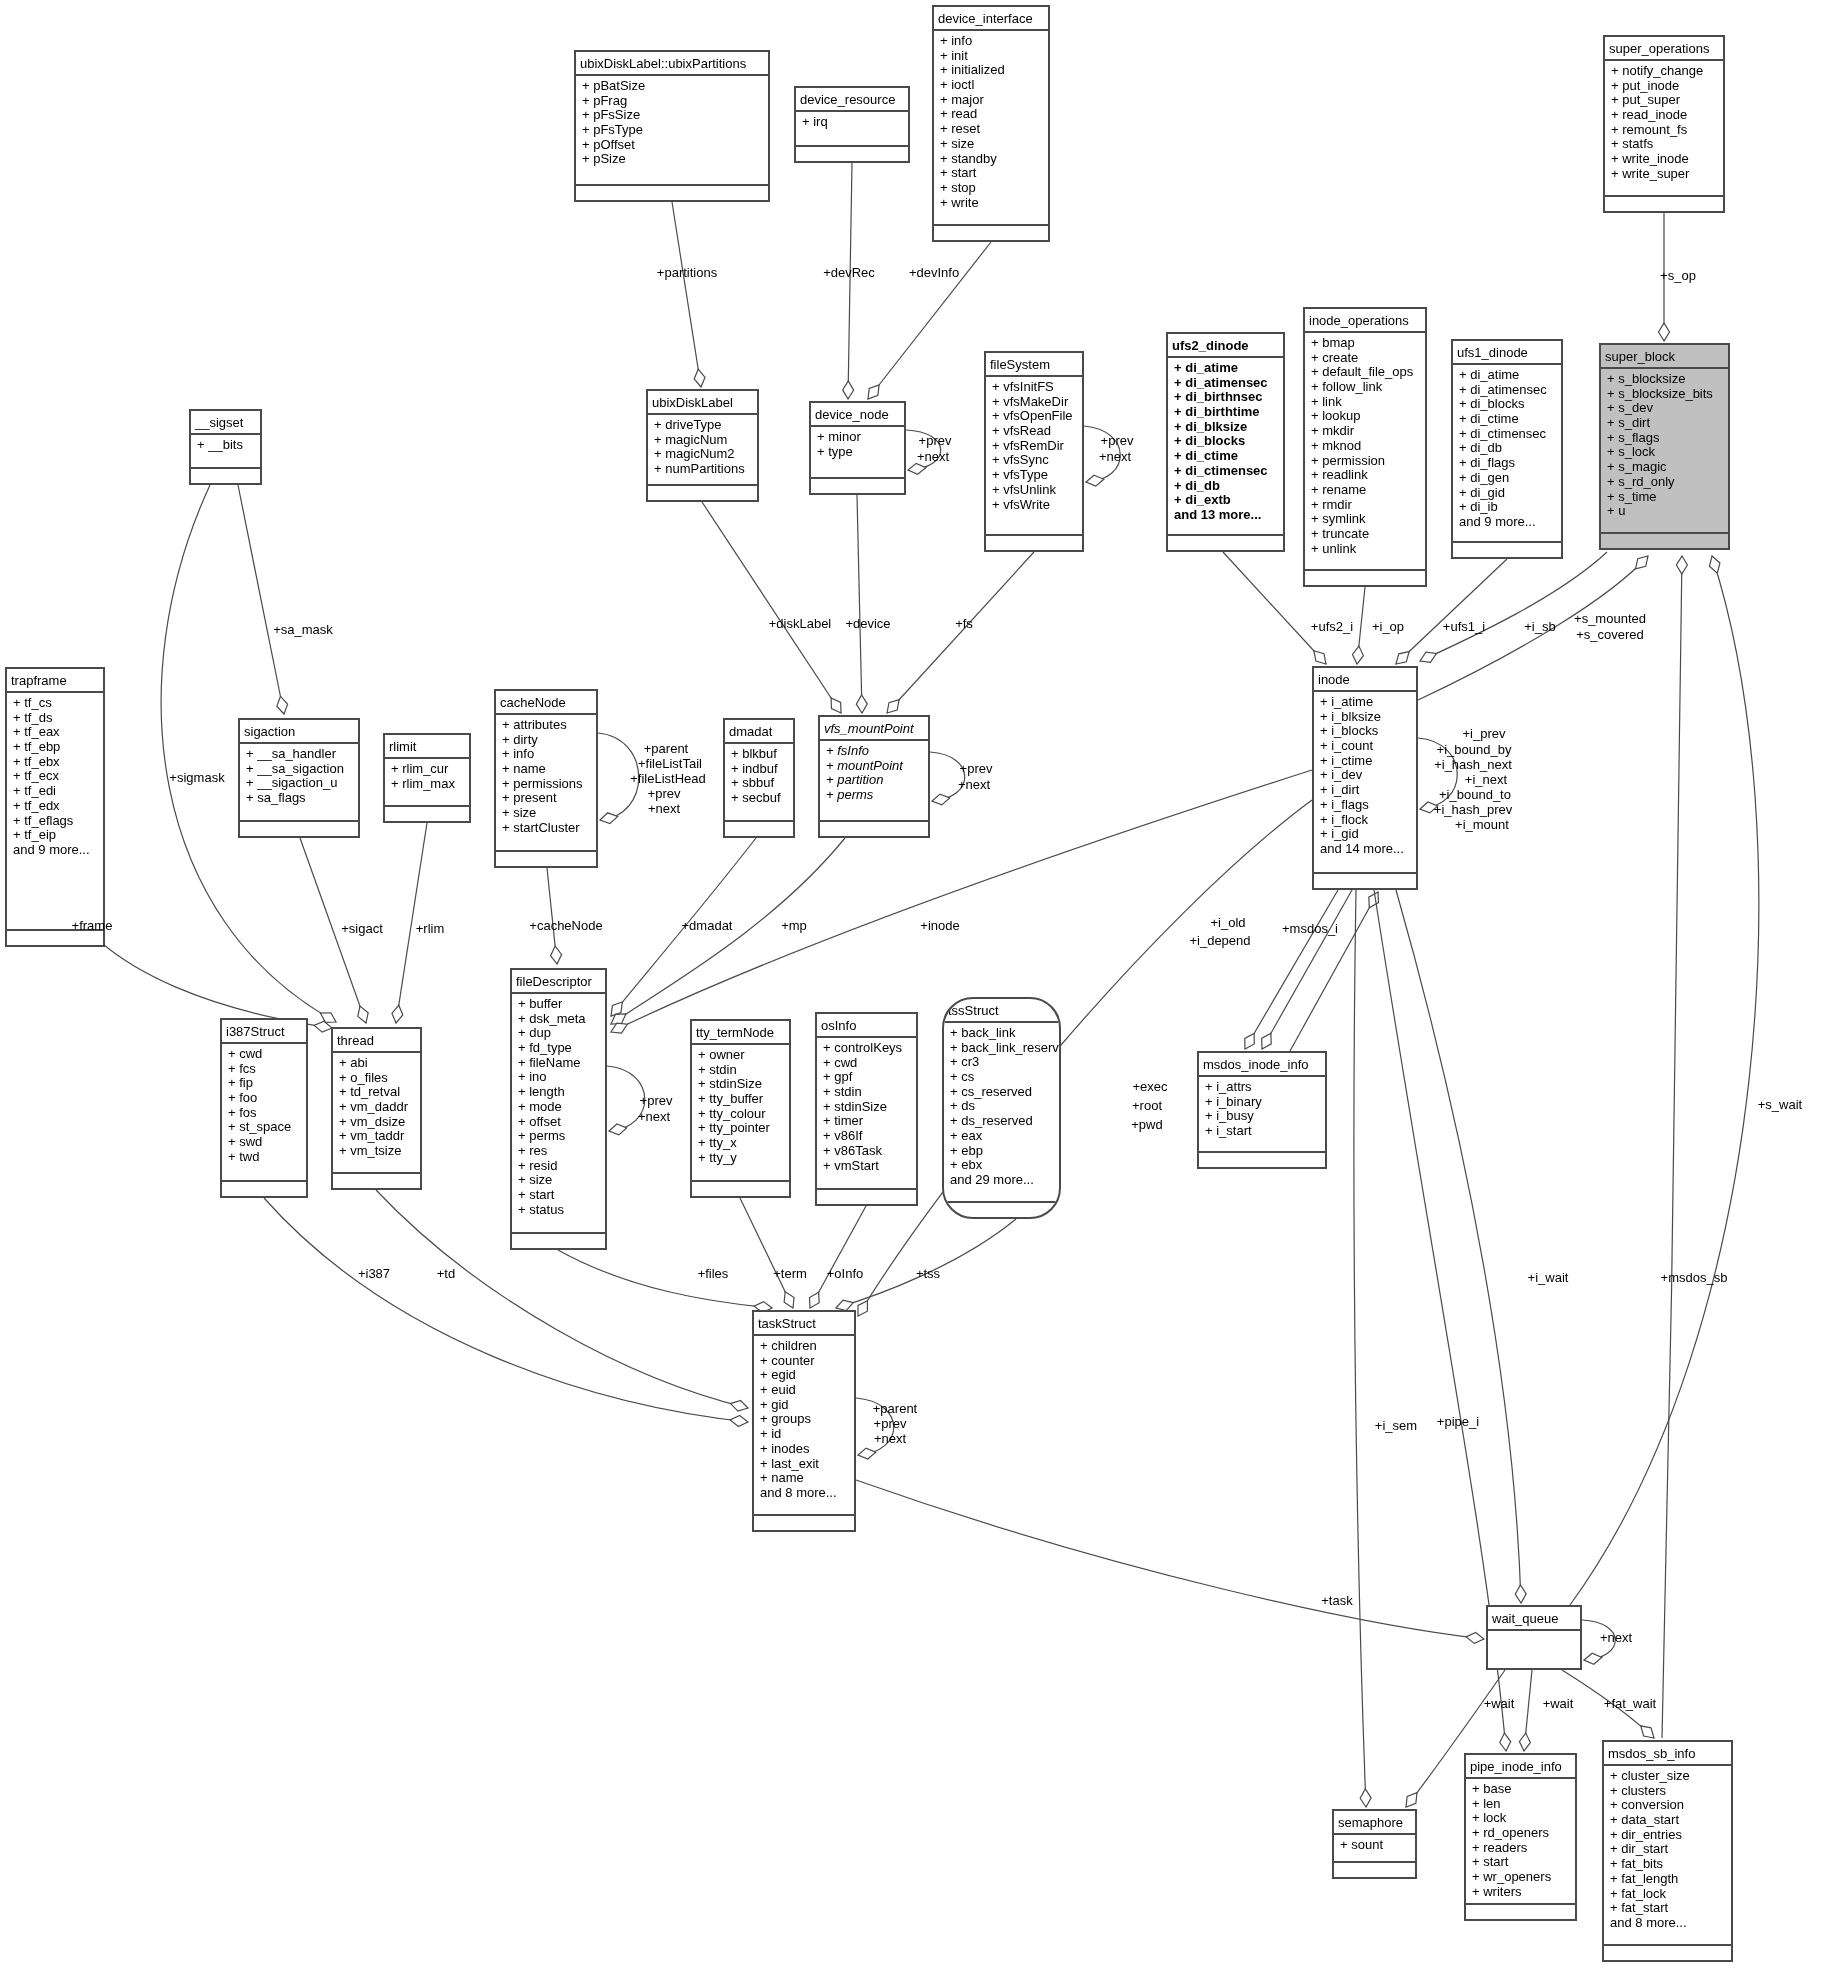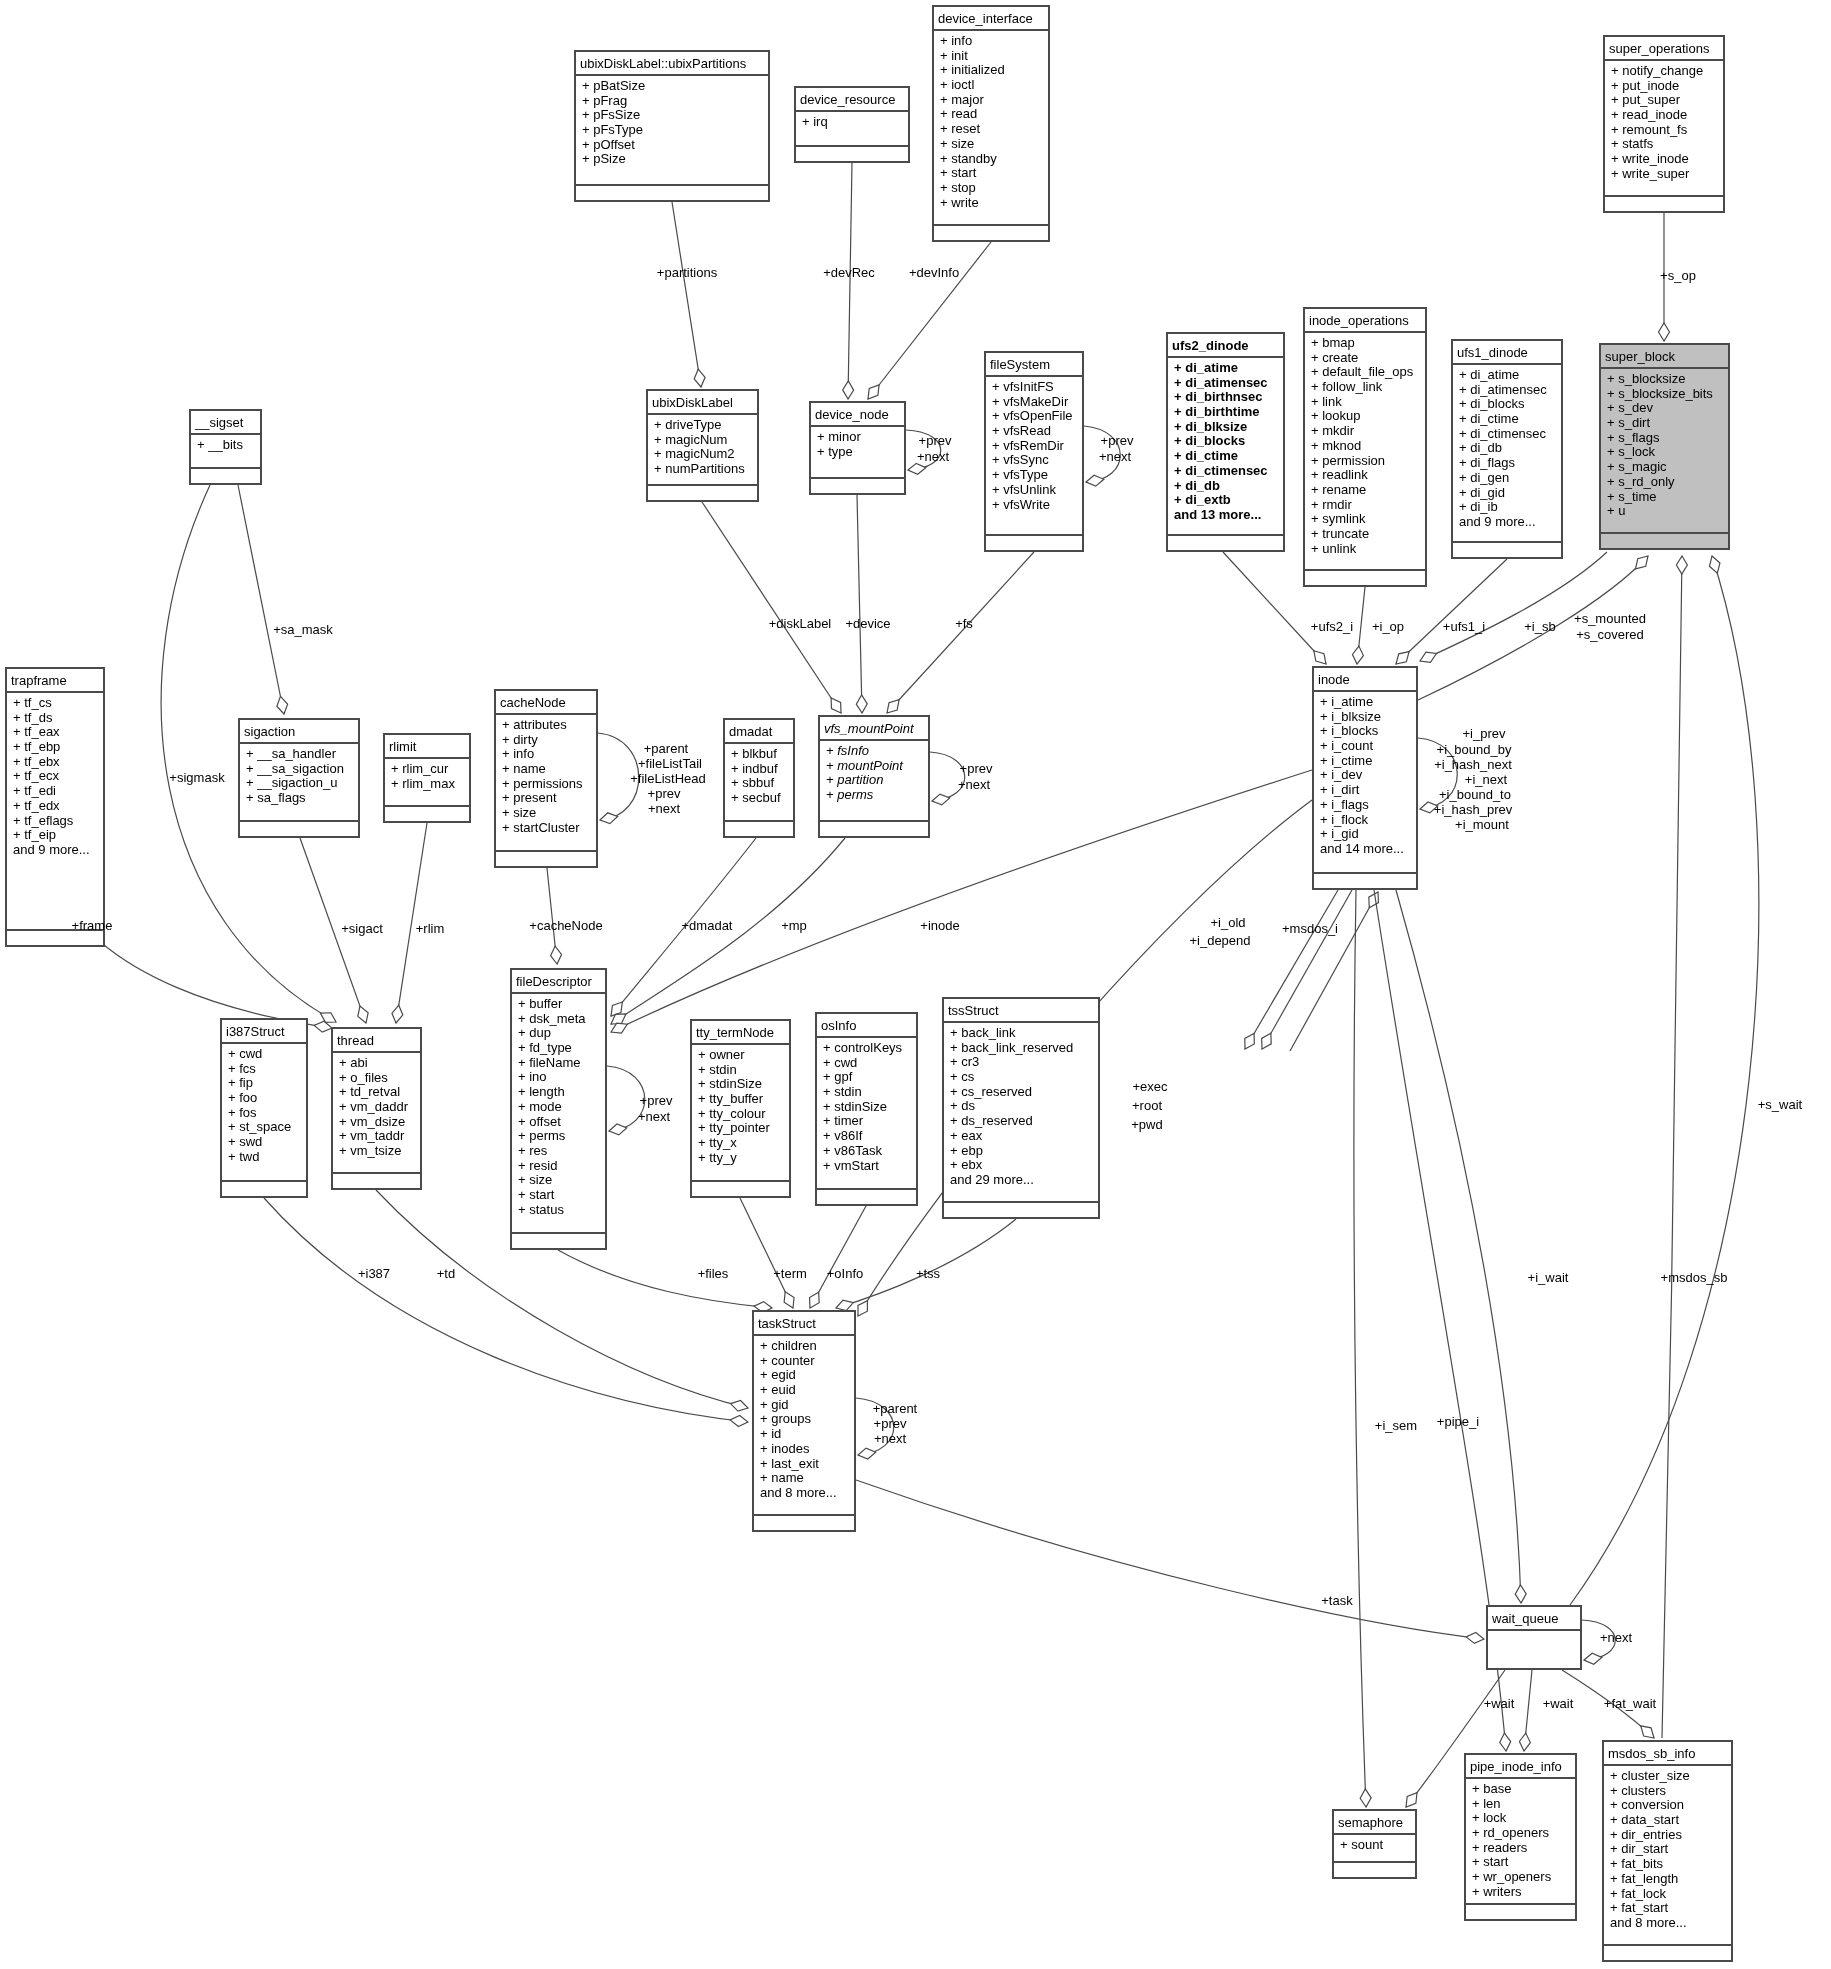--- a/index.html
+++ b/index.html
@@ -362,20 +362,30 @@
         <div class="cb-field">+ i_ctime</div>
         <div class="cb-field">+ i_dev</div>
         <div class="cb-field">+ i_dirt</div>
         <div class="cb-field">+ i_flags</div>
         <div class="cb-field">+ i_flock</div>
         <div class="cb-field">+ i_gid</div>
         <div class="cb-field">and 14 more...</div>
       </div>
       <div class="cb-empty"></div>
     </div>
+    <div class="class-box" style="left: 1197px; top: 1051px; width: 130px; height: 118px;">
+      <div class="cb-title">msdos_inode_info</div>
+      <div class="cb-fields">
+        <div class="cb-field">+ i_attrs</div>
+        <div class="cb-field">+ i_binary</div>
+        <div class="cb-field">+ i_busy</div>
+        <div class="cb-field">+ i_start</div>
+      </div>
+      <div class="cb-empty"></div>
+    </div>
     <div class="class-box" style="left: 220px; top: 1018px; width: 88px; height: 180px;">
       <div class="cb-title">i387Struct</div>
       <div class="cb-fields">
         <div class="cb-field">+ cwd</div>
         <div class="cb-field">+ fcs</div>
         <div class="cb-field">+ fip</div>
         <div class="cb-field">+ foo</div>
         <div class="cb-field">+ fos</div>
         <div class="cb-field">+ st_space</div>
         <div class="cb-field">+ swd</div>
@@ -439,21 +449,21 @@
         <div class="cb-field">+ gpf</div>
         <div class="cb-field">+ stdin</div>
         <div class="cb-field">+ stdinSize</div>
         <div class="cb-field">+ timer</div>
         <div class="cb-field">+ v86If</div>
         <div class="cb-field">+ v86Task</div>
         <div class="cb-field">+ vmStart</div>
       </div>
       <div class="cb-empty"></div>
     </div>
-    <div class="class-box" style="left: 942px; top: 997px; width: 158px; height: 222px;">
+    <div class="class-box" style="left: 942px; top: 997px; width: 119px; height: 222px; border-radius: 31px;">
       <div class="cb-title">tssStruct</div>
       <div class="cb-fields">
         <div class="cb-field">+ back_link</div>
         <div class="cb-field">+ back_link_reserved</div>
         <div class="cb-field">+ cr3</div>
         <div class="cb-field">+ cs</div>
         <div class="cb-field">+ cs_reserved</div>
         <div class="cb-field">+ ds</div>
         <div class="cb-field">+ ds_reserved</div>
         <div class="cb-field">+ eax</div>

